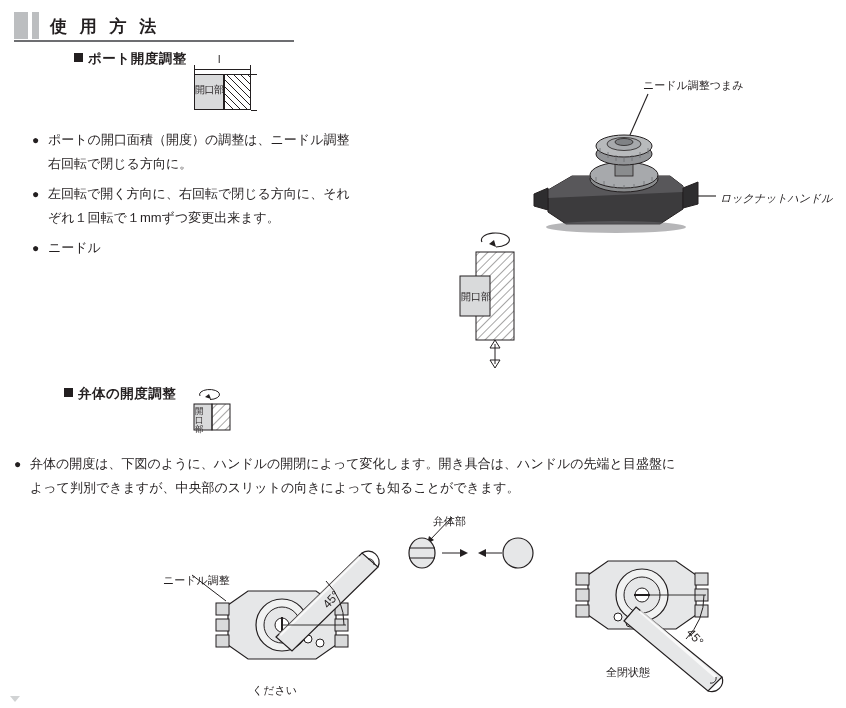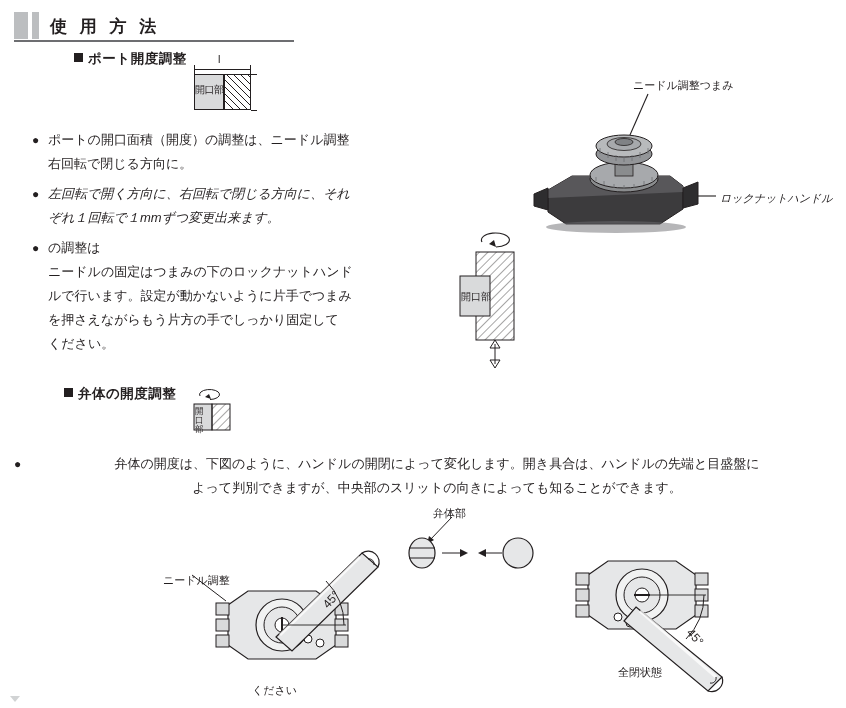--- a/index.html
+++ b/index.html
@@ -170,35 +170,31 @@
   </div>
 
   <div class="bullet" style="left:32px; top:128px; width:420px;">
     <span class="dot">●</span>
     <span class="txt" style="white-space:pre-line;">ポートの開口面積（開度）の調整は、ニードル調整
 右回転で閉じる方向に。</span>
   </div>
 
   <div class="bullet" style="left:32px; top:182px; width:420px;">
     <span class="dot">●</span>
-    <span class="txt" style="white-space:pre-line;font-style:italic;">左回転で開く方向に、右回転で閉じる方向に、それ
+    <span class="txt" style="white-space:pre-line;">左回転で開く方向に、右回転で閉じる方向に、それ
 ぞれ１回転で１mmずつ変更出来ます。</span>
   </div>
 
   <div class="bullet" style="left:32px; top:236px; width:420px;">
     <span class="dot">●</span>
-    <span class="txt">の調整は</span>
-  </div>
-  <div class="para" style="left:48px; top:260px; width:410px; white-space:pre-line;">ニードルの固定はつまみの下のロックナットハンド
-ルで行います。設定が動かないように片手でつまみ
-を押さえながらもう片方の手でしっかり固定して
-ください。</div>
+    <span class="txt">ニードル</span>
+  </div>
 
   <div class="figwrap" style="left:520px; top:78px; width:320px; height:170px;">
-    <div class="lbl" style="left:113px; top:0px;">ニードル調整つまみ</div>
+    <div class="lbl" style="left:123px; top:0px;">ニードル調整つまみ</div>
     <div class="lbl" style="left:200px; top:113px;font-style:italic;">ロックナットハンドル</div>
 
     <svg width="320" height="170" viewBox="0 0 320 170">
 
       <line x1="128" y1="16" x2="106" y2="66" stroke="#231f20" stroke-width="1.1"></line>
       <polygon points="104,71 103.5,62 110,66.5" fill="#231f20"></polygon>
 
       <line x1="196" y1="118" x2="172" y2="118" stroke="#231f20" stroke-width="1.1"></line>
       <polygon points="167,118 175,114.5 175,121.5" fill="#231f20"></polygon>
 
@@ -276,30 +272,30 @@
       <rect x="8" y="12" width="18" height="26" fill="#d9dadb" stroke="#231f20" stroke-width="1"></rect>
       <rect x="26" y="12" width="18" height="26" fill="url(#hatch45)" stroke="#231f20" stroke-width="1"></rect>
       <text x="9" y="22" font-family="'Liberation Sans', sans-serif" font-size="8.5" fill="#231f20">開</text>
       <text x="9" y="31" font-family="'Liberation Sans', sans-serif" font-size="8.5" fill="#231f20">口</text>
       <text x="9" y="40" font-family="'Liberation Sans', sans-serif" font-size="8.5" fill="#231f20">部</text>
     </svg>
   </div>
 
   <div class="bullet" style="left:14px; top:452px; width:830px;">
     <span class="dot">●</span>
-    <span class="txt" style="white-space:pre-line;text-align:center;">弁体の開度は、下図のように、ハンドルの開閉によって変化します。開き具合は、ハンドルの先端と目盛盤に
+    <span class="txt" style="white-space:pre-line;">弁体の開度は、下図のように、ハンドルの開閉によって変化します。開き具合は、ハンドルの先端と目盛盤に
 よって判別できますが、中央部のスリットの向きによっても知ることができます。</span>
   </div>
 
   <div class="figwrap" style="left:130px; top:505px; width:700px; height:195px;">
 
-    <div class="lbl" style="left:303px; top:1px;">弁体部</div>
+    <div class="lbl" style="left:303px; top:9px;">弁体部</div>
     <div class="lbl" style="left:33px; top:68px;">ニードル調整</div>
     <div class="lbl" style="left:122px; top:178px;">ください</div>
-    <div class="lbl" style="left:488px; top:160px;">全閉状態</div>
+    <div class="lbl" style="left:476px; top:160px;">全閉状態</div>
 
     <svg width="700" height="195" viewBox="0 0 700 195">
       <defs>
         <pattern id="hatchB" width="6" height="6" patternUnits="userSpaceOnUse" patternTransform="rotate(45)">
           <line x1="0" y1="0" x2="0" y2="6" stroke="#231f20" stroke-width="0.7"></line>
         </pattern>
       </defs>
 
       <line x1="322" y1="12" x2="300" y2="35" stroke="#231f20" stroke-width="1"></line>
       <polygon points="297,39 299,31 304,35" fill="#231f20"></polygon>

